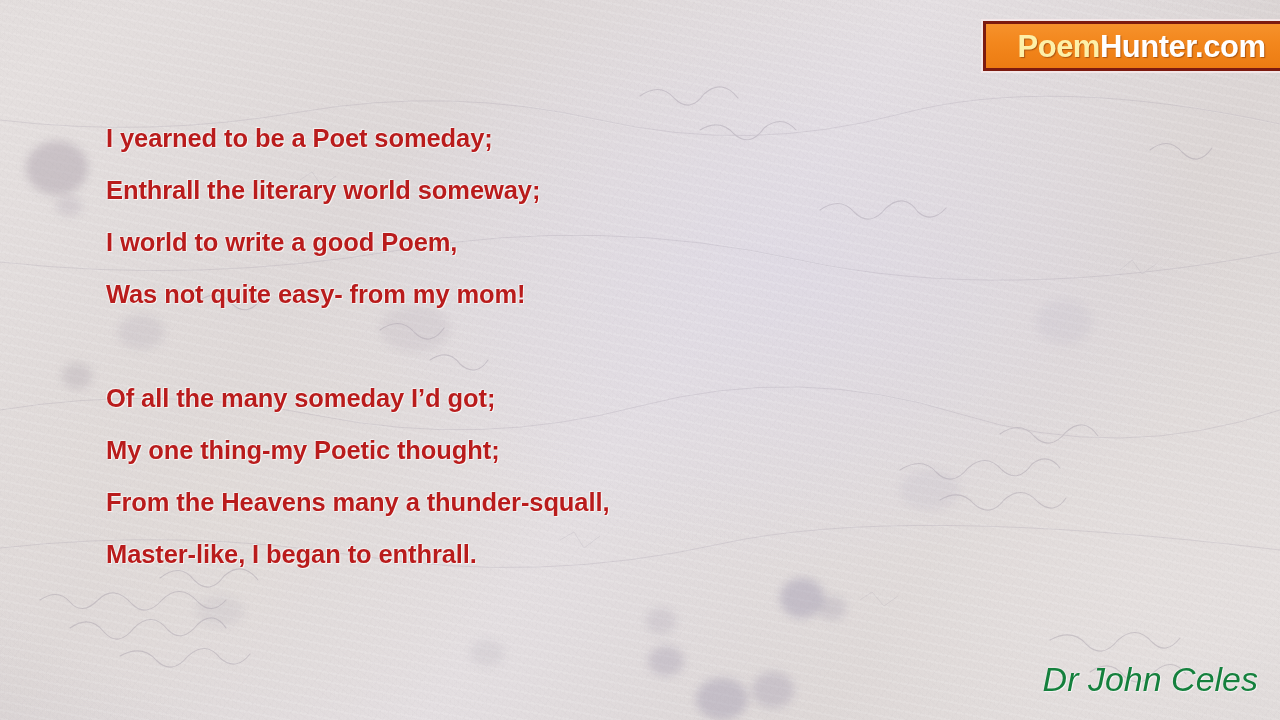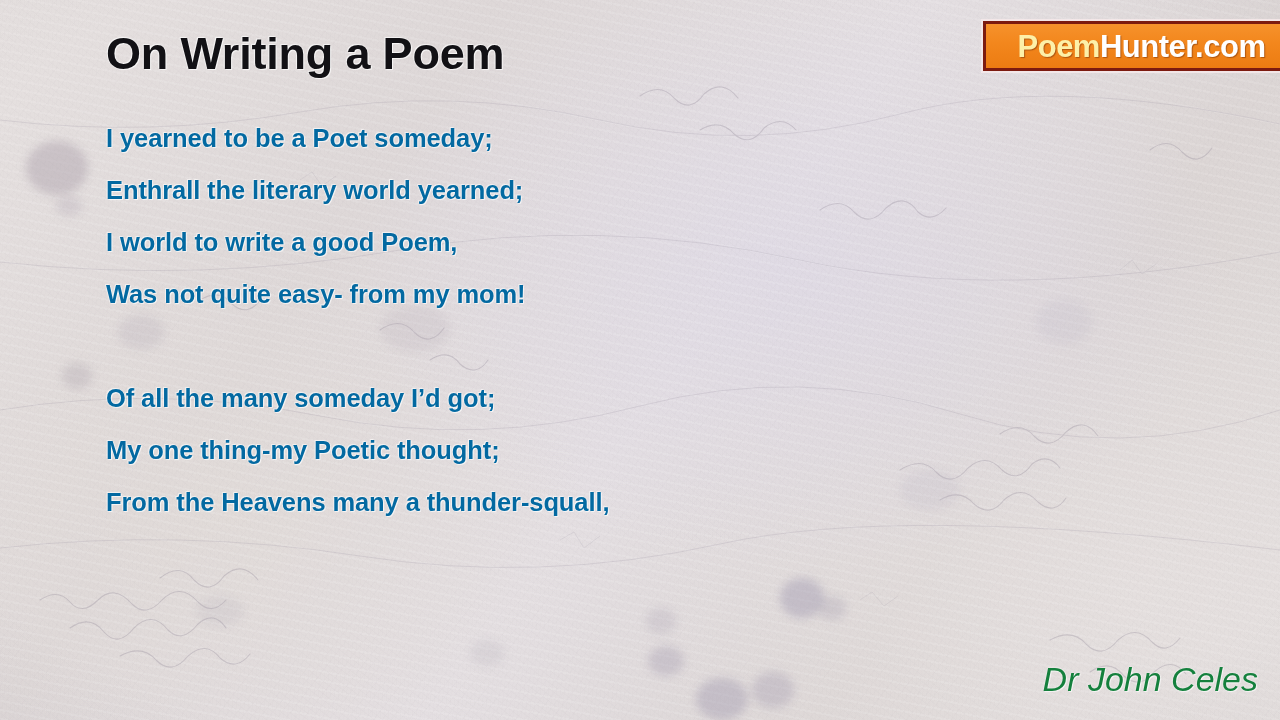--- a/index.html
+++ b/index.html
@@ -87,21 +87,21 @@
   .poem-body {
     position: absolute;
     left: 106px;
     top: 112px;
     width: 820px;
   }
 
   .poem-line {
     font-size: 25.5px;
     font-weight: bold;
-    color: #0369a1;
+    color: #b91c1c;
     line-height: 52px;
     height: 52px;
     white-space: nowrap;
     letter-spacing: -0.1px;
     text-shadow:
       0 0 2px rgba(255,255,255,0.95),
       1px 1px 0 rgba(255,255,255,0.6),
       -1px -1px 0 rgba(255,255,255,0.5);
   }
   .poem-line.blank { color: transparent; text-shadow: none; }
@@ -205,31 +205,31 @@
       <div class="blot" style="left: 1036px; top: 300px; width: 56px; height: 44px; background: rgba(178, 172, 190, 0.16);"></div>
       <div class="blot" style="left: 470px; top: 640px; width: 34px; height: 26px; background: rgba(174, 166, 178, 0.18);"></div>
       <div class="blot" style="left: 196px; top: 596px; width: 48px; height: 30px; background: rgba(176, 168, 178, 0.16);"></div>
       <div class="blot" style="left: 900px; top: 470px; width: 60px; height: 40px; background: rgba(176, 170, 188, 0.15);"></div>
     </div>
 
   <div class="vignette"></div>
 
   <div class="content">
 
-    <div class="poem-title">On Writing a Poem</div>
 
     <div class="poem-body" id="poem-body">
         <div class="poem-line">I yearned to be a Poet someday;</div>
-        <div class="poem-line">Enthrall the literary world yearned;</div>
+        <div class="poem-line">Enthrall the literary world someway;</div>
         <div class="poem-line">I world to write a good Poem,</div>
         <div class="poem-line">Was not quite easy- from my mom!</div>
         <div class="poem-line blank">&nbsp;</div>
         <div class="poem-line">Of all the many someday I’d got;</div>
         <div class="poem-line">My one thing-my Poetic thought;</div>
         <div class="poem-line">From the Heavens many a thunder-squall,</div>
+        <div class="poem-line">Master-like, I began to enthrall.</div>
       </div>
 
     <div class="author">Dr John Celes</div>
 
     <div class="logo">
       <span class="logo-text">
         <span class="logo-poem">Poem</span><span class="logo-hunter">Hunter.com</span>
       </span>
     </div>
 

